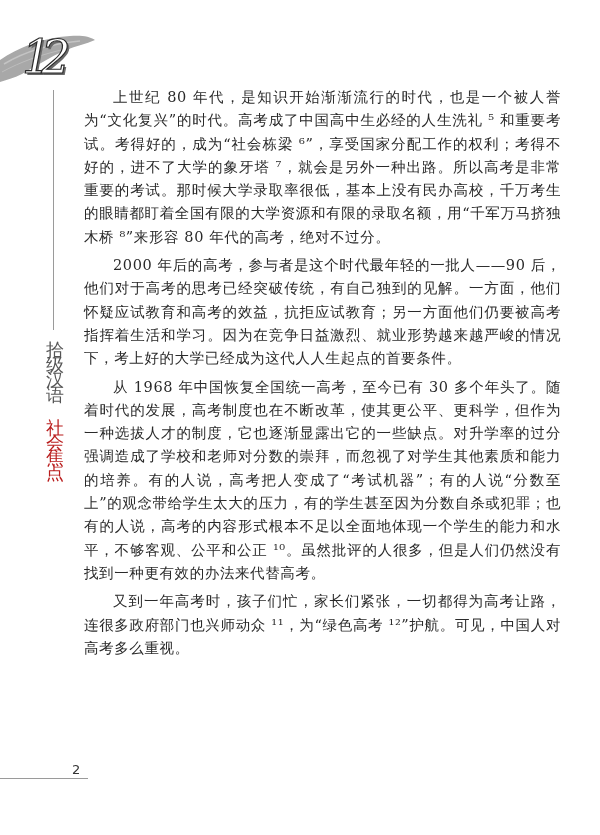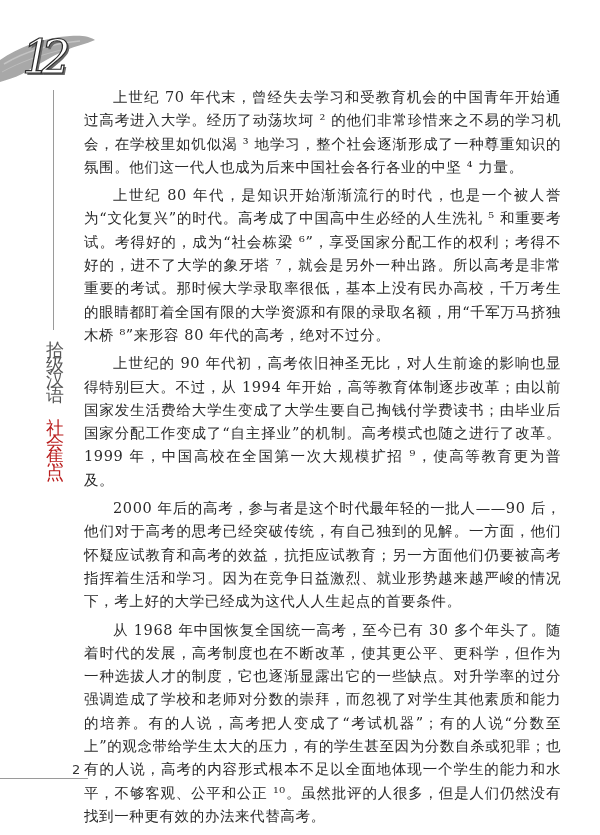--- a/index.html
+++ b/index.html
@@ -110,22 +110,20 @@
 
 <div class="side-rule"></div>
 
 <div class="side-text">
   <span class="series">拾级汉语</span>
   <span class="gap"></span>
   <span class="topic">社会焦点</span>
 </div>
 
 <div class="content">
-  <p>上世纪 70 年代末，曾经失去学习和受教育机会的中国青年开始通过高考进入大学。经历了动荡坎坷 ² 的他们非常珍惜来之不易的学习机会，在学校里如饥似渴 ³ 地学习，整个社会逐渐形成了一种尊重知识的氛围。他们这一代人也成为后来中国社会各行各业的中坚 ⁴ 力量。</p>
   <p>上世纪 80 年代，是知识开始渐渐流行的时代，也是一个被人誉为“文化复兴”的时代。高考成了中国高中生必经的人生洗礼 ⁵ 和重要考试。考得好的，成为“社会栋梁 ⁶”，享受国家分配工作的权利；考得不好的，进不了大学的象牙塔 ⁷，就会是另外一种出路。所以高考是非常重要的考试。那时候大学录取率很低，基本上没有民办高校，千万考生的眼睛都盯着全国有限的大学资源和有限的录取名额，用“千军万马挤独木桥 ⁸”来形容 80 年代的高考，绝对不过分。</p>
-  <p>上世纪的 90 年代初，高考依旧神圣无比，对人生前途的影响也显得特别巨大。不过，从 1994 年开始，高等教育体制逐步改革；由以前国家发生活费给大学生变成了大学生要自己掏钱付学费读书；由毕业后国家分配工作变成了“自主择业”的机制。高考模式也随之进行了改革。1999 年，中国高校在全国第一次大规模扩招 ⁹，使高等教育更为普及。</p>
   <p>2000 年后的高考，参与者是这个时代最年轻的一批人——90 后，他们对于高考的思考已经突破传统，有自己独到的见解。一方面，他们怀疑应试教育和高考的效益，抗拒应试教育；另一方面他们仍要被高考指挥着生活和学习。因为在竞争日益激烈、就业形势越来越严峻的情况下，考上好的大学已经成为这代人人生起点的首要条件。</p>
   <p>从 1968 年中国恢复全国统一高考，至今已有 30 多个年头了。随着时代的发展，高考制度也在不断改革，使其更公平、更科学，但作为一种选拔人才的制度，它也逐渐显露出它的一些缺点。对升学率的过分强调造成了学校和老师对分数的崇拜，而忽视了对学生其他素质和能力的培养。有的人说，高考把人变成了“考试机器”；有的人说“分数至上”的观念带给学生太大的压力，有的学生甚至因为分数自杀或犯罪；也有的人说，高考的内容形式根本不足以全面地体现一个学生的能力和水平，不够客观、公平和公正 ¹⁰。虽然批评的人很多，但是人们仍然没有找到一种更有效的办法来代替高考。</p>
   <p>又到一年高考时，孩子们忙，家长们紧张，一切都得为高考让路，连很多政府部门也兴师动众 ¹¹，为“绿色高考 ¹²”护航。可见，中国人对高考多么重视。</p>
 </div>
 
 <div class="footer-rule"></div>
 <div class="page-number">2</div>
 
 </body></html>

